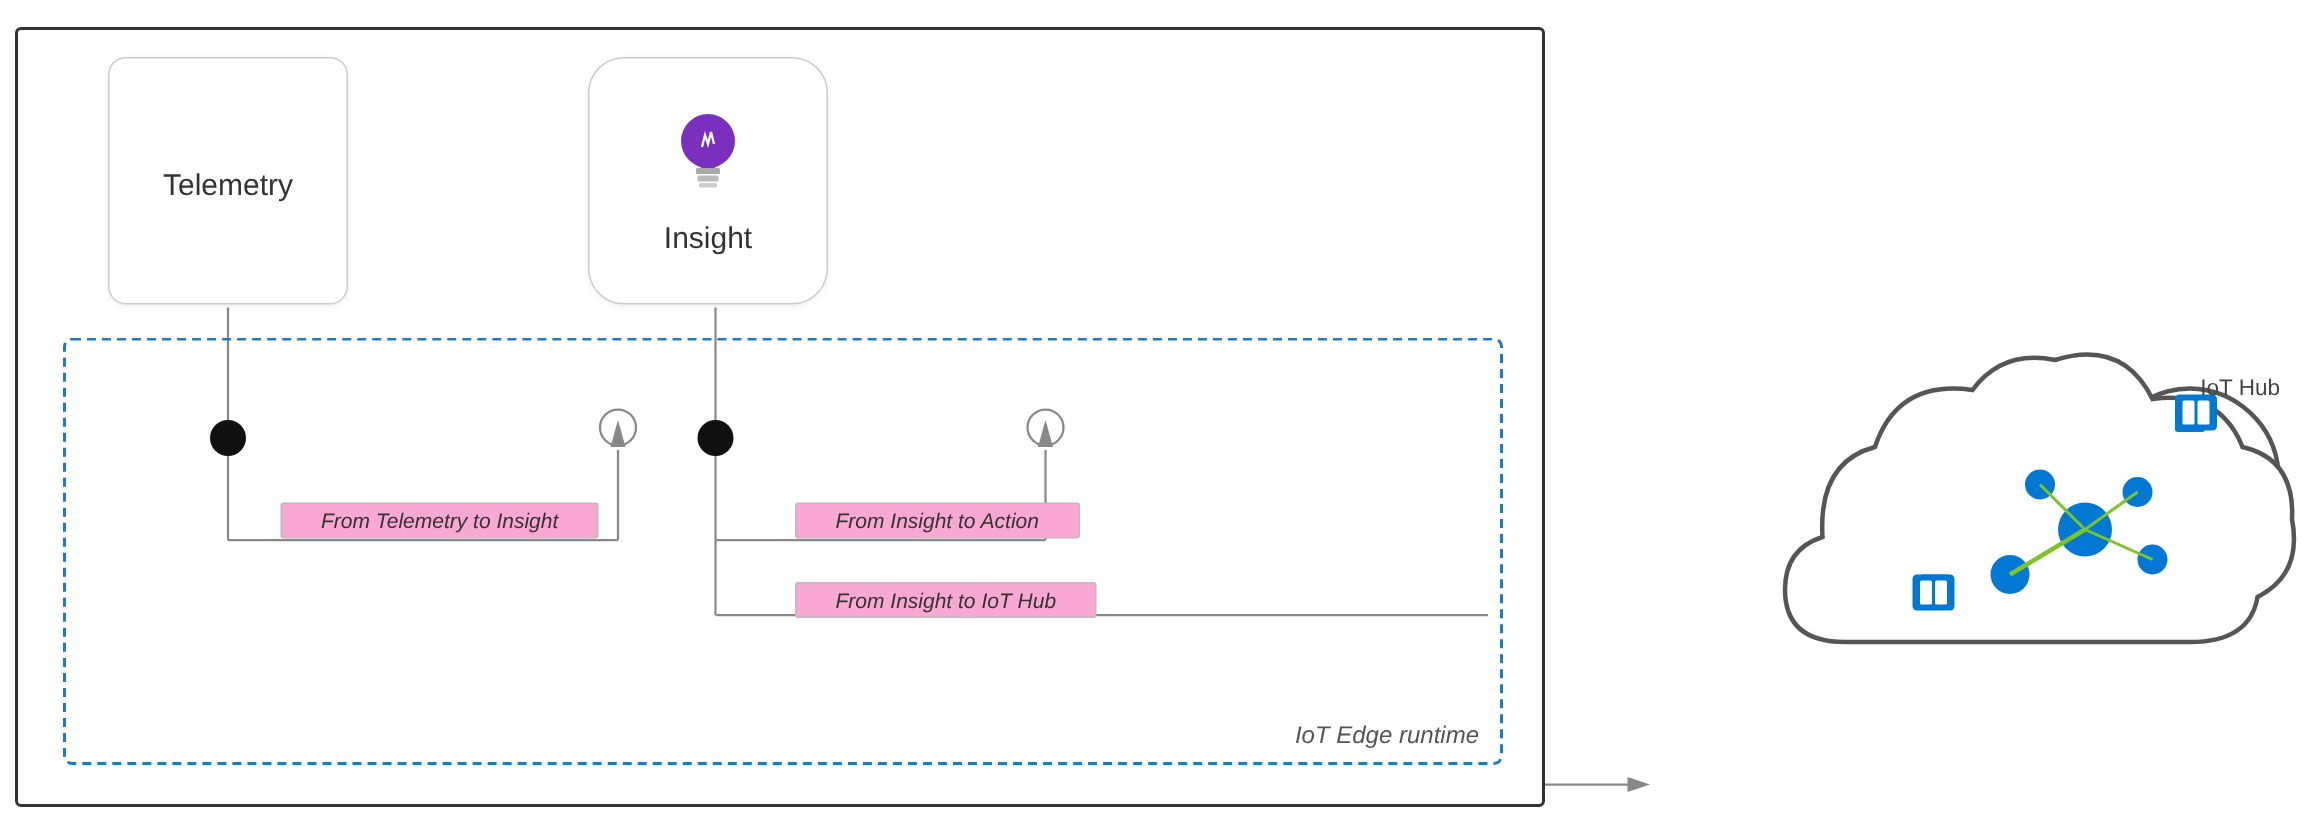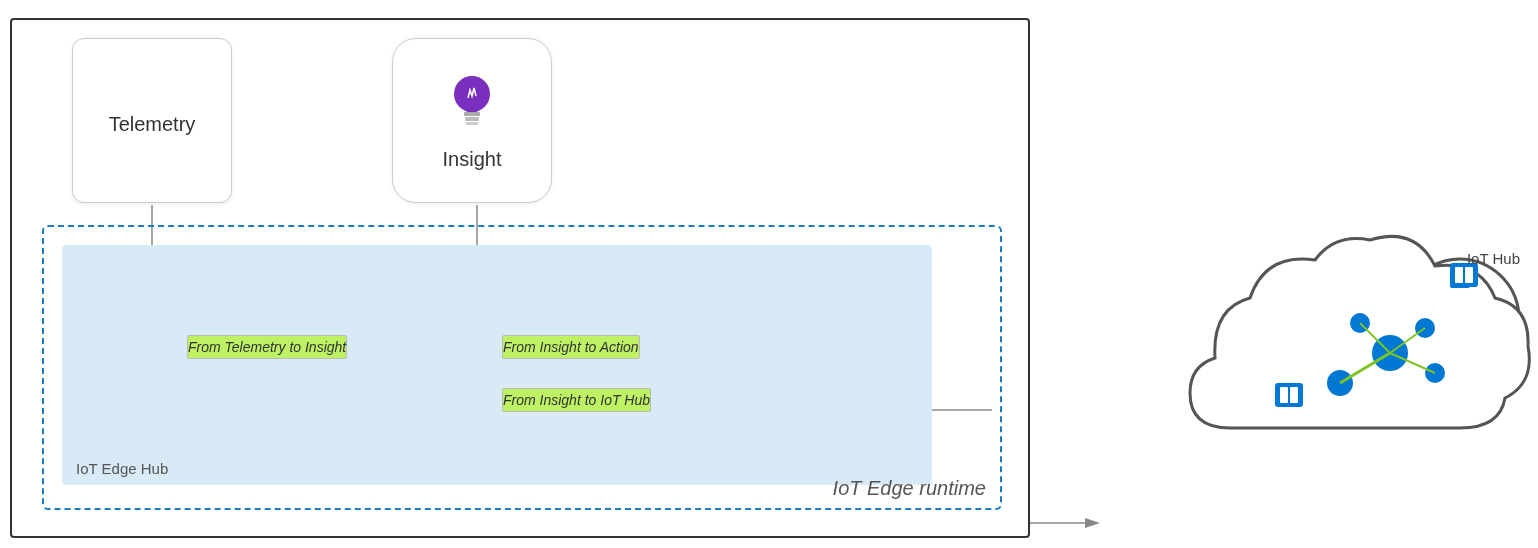--- a/index.html
+++ b/index.html
@@ -63,21 +63,21 @@
       border-radius: 6px;
       left: 30px;
       top: 205px;
       width: 960px;
       height: 285px;
     }
     .iot-edge-runtime-label {
       position: absolute;
       bottom: 8px;
       right: 14px;
-      font-size: 20px;
+      font-size: 16px;
       color: #555;
       font-style: italic;
     }
     
     .iot-edge-hub {
       position: absolute;
       left: 18px;
       top: 18px;
       width: 870px;
       height: 240px;
@@ -99,22 +99,22 @@
       height: 100%;
       pointer-events: none;
     }
     
     .route-label {
       position: absolute;
       font-style: italic;
       font-size: 14px;
       color: #333;
       border: 1px solid #bbb;
-      background: #bef264;
-      padding: 3px 0;
+      background: #f9a8d4;
+      padding: 3px 26px;
       border-radius: 2px;
       white-space: nowrap;
     }
     
     .cloud-container {
       margin-left: 40px;
       position: relative;
       width: 440px;
       height: 340px;
       flex-shrink: 0;
@@ -184,29 +184,26 @@
         <rect x="24" y="52" width="12" height="3" rx="1" fill="#ccc"></rect>
 
         <path d="M26 28 L28 20 L30 26 L32 18 L34 26" stroke="#fff" stroke-width="1.5" fill="none"></path>
       </svg>
       <span class="card-label">Insight</span>
     </div>
 
 
     <div class="iot-edge-runtime">
 
-      <div class="iot-edge-hub">
-        <span class="iot-edge-hub-label">IoT Edge Hub</span>
-      </div>
       <span class="iot-edge-runtime-label">IoT Edge runtime</span>
     </div>
 
     <div class="route-label" style="left:175px; top:315px;">From Telemetry to Insight</div>
-    <div class="route-label" style="left:490px; top:315px;">From Insight to Action</div>
-    <div class="route-label" style="left:490px; top:368px;">From Insight to IoT Hub</div>
+    <div class="route-label" style="left:518px; top:315px;">From Insight to Action</div>
+    <div class="route-label" style="left:518px; top:368px;">From Insight to IoT Hub</div>
 
   </div>
 
   <svg width="80" height="30" style="flex-shrink:0;" xmlns="http://www.w3.org/2000/svg">
     <line x1="0" y1="15" x2="65" y2="15" stroke="#888" stroke-width="1.5"></line>
     <polygon points="55,10 70,15 55,20" fill="#888"></polygon>
   </svg>
 
   <div class="cloud-container">
     

